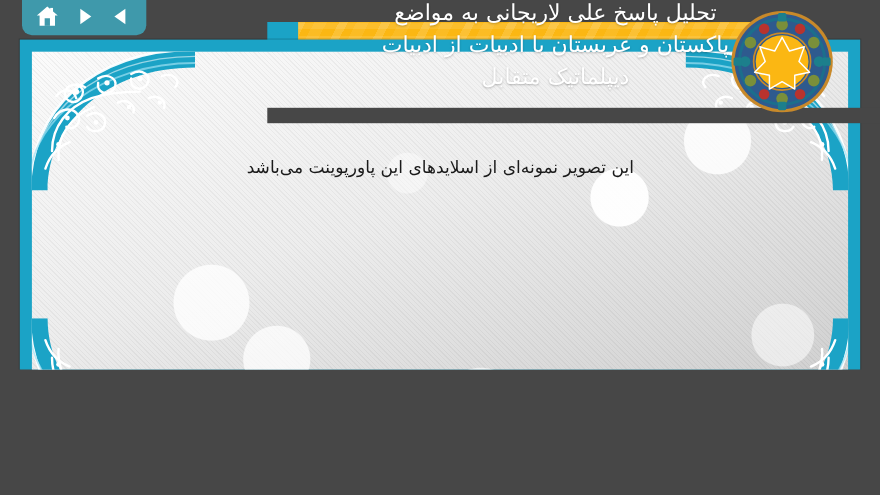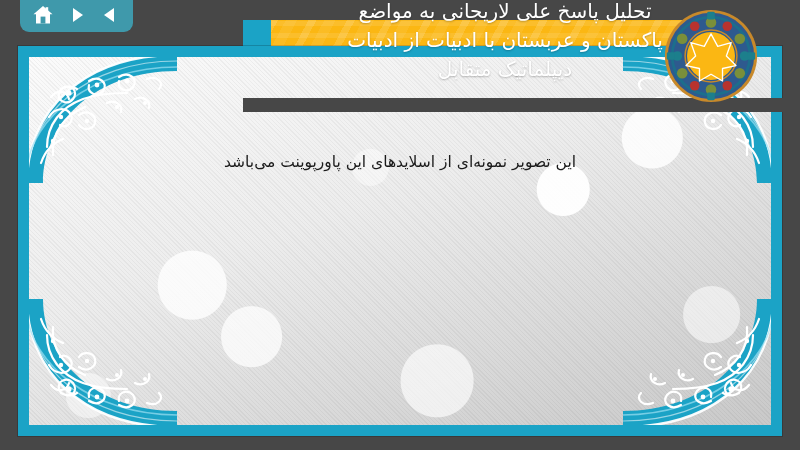--- a/index.html
+++ b/index.html
@@ -2,21 +2,21 @@
 <html lang="fa" dir="rtl"><head>
 <meta charset="utf-8">
 <style>
   html,body{margin:0;padding:0;}
   body{
     width:800px;height:450px;overflow:hidden;
     background:#474747;
     font-family:"DejaVu Sans","Liberation Sans",sans-serif;
     position:relative;
   }
-  #stage{position:absolute;inset:0;width:800px;height:450px;overflow:hidden;}
+  #stage{position:absolute;inset:0;width:800px;height:336px;overflow:hidden;}
 
   
   .navbar{
     position:absolute;left:20px;top:-10px;width:113px;height:42px;
     background:#3f99ab;border-radius:9px;
     display:flex;align-items:flex-end;justify-content:space-around;
     padding:0 6px 4px 6px;box-sizing:border-box;z-index:40;
   }
   .navbtn{
     width:26px;height:26px;display:flex;align-items:center;justify-content:center;
@@ -60,21 +60,21 @@
     background:#474747;z-index:24;
   }
 
   
   .medallion{
     position:absolute;left:663px;top:8px;width:96px;height:96px;z-index:30;
   }
 
   
   .slide{
-    position:absolute;left:18px;top:46px;width:764px;height:390px;
+    position:absolute;left:18px;top:36px;width:764px;height:390px;
     background:#1BA3C6;
     z-index:20;overflow:hidden;
     box-shadow:0 0 0 1px rgba(0,0,0,.18);
   }
   .slide-inner{
     position:absolute;left:11px;top:11px;right:11px;bottom:11px;
     background:
       radial-gradient(circle at 72% 36%, rgba(255,255,255,.95) 0 26px, rgba(255,255,255,0) 27px),
       radial-gradient(circle at 84% 22%, rgba(255,255,255,.85) 0 30px, rgba(255,255,255,0) 31px),
       radial-gradient(circle at 22% 62%, rgba(255,255,255,.80) 0 34px, rgba(255,255,255,0) 35px),

